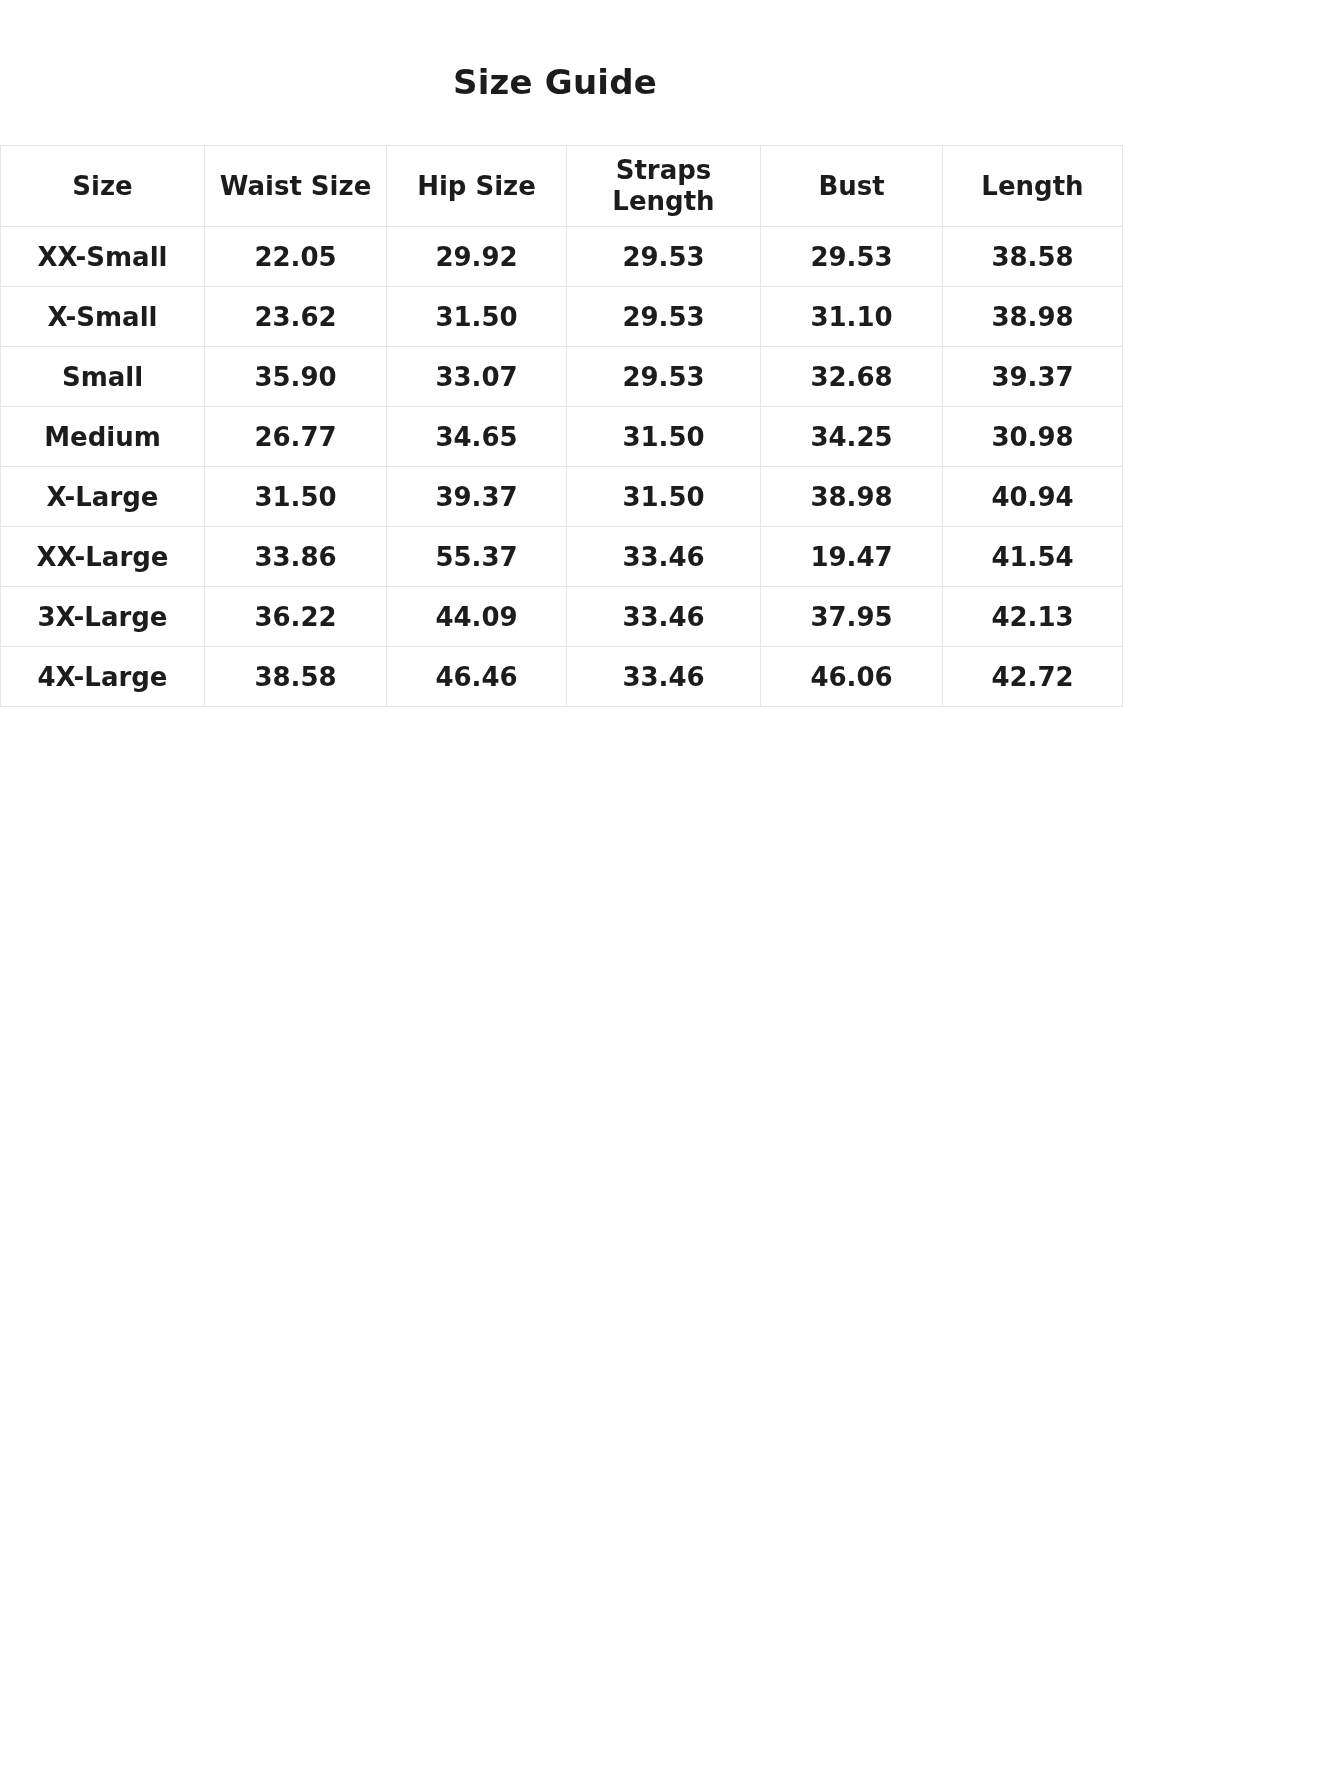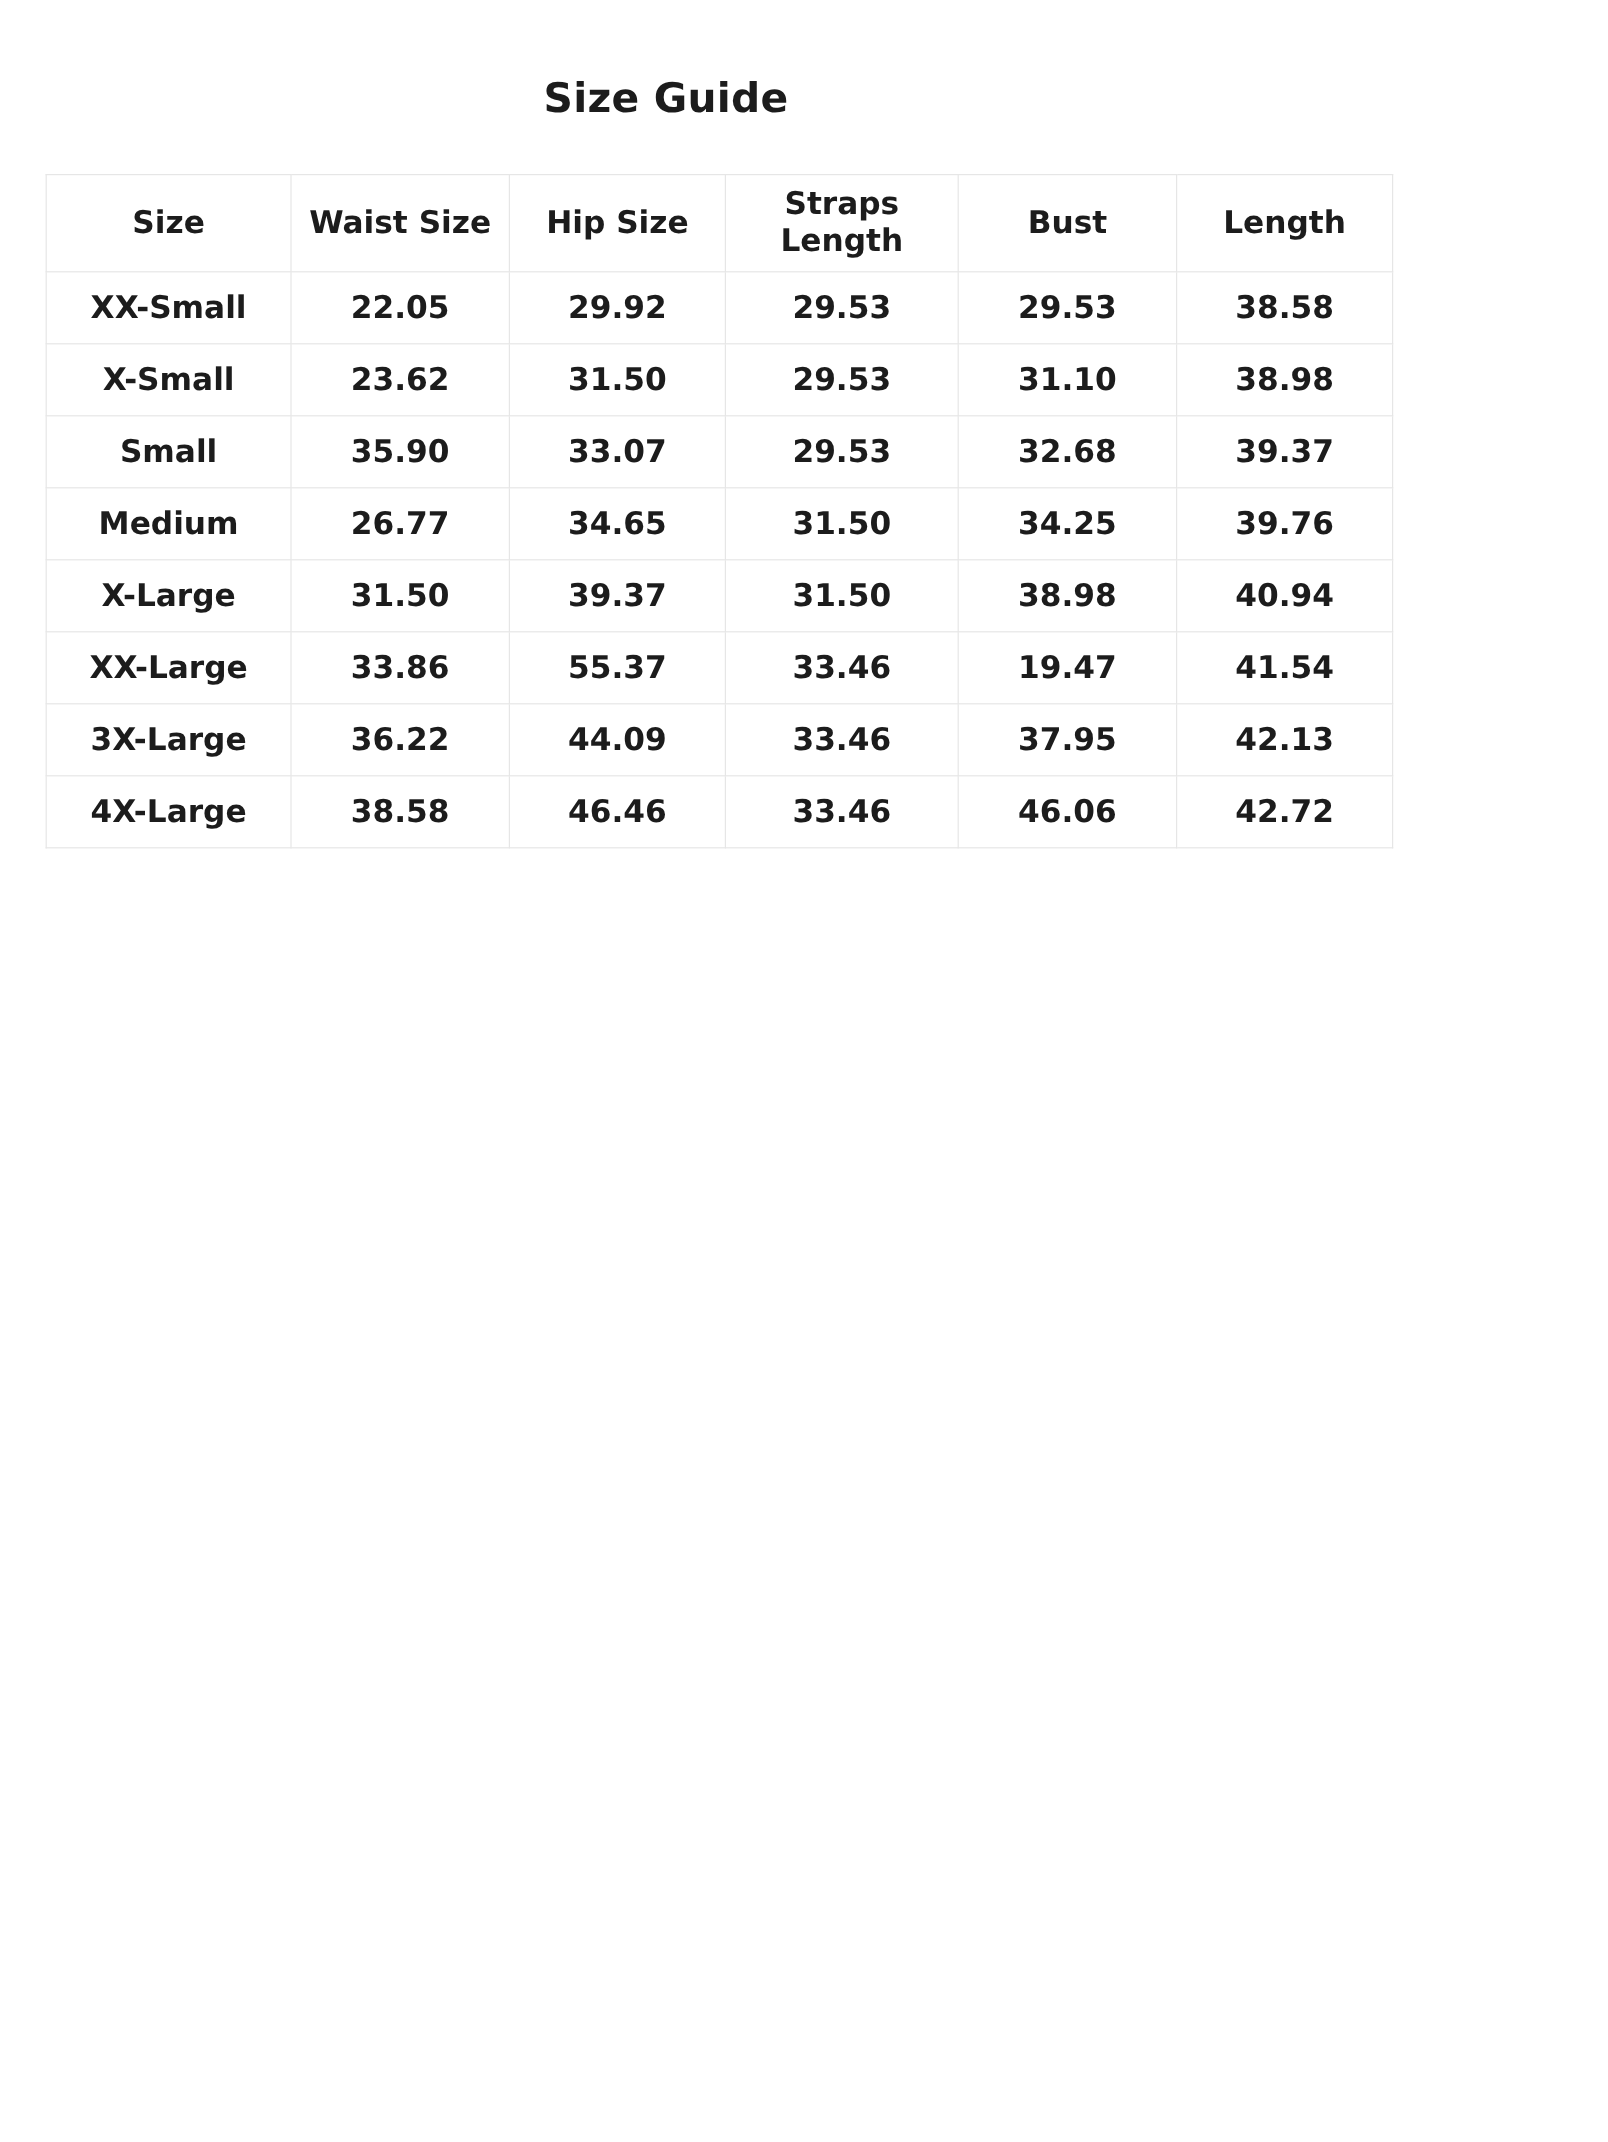--- a/index.html
+++ b/index.html
@@ -29,21 +29,20 @@
     letter-spacing: 0.2px;
     margin: 0;
     padding-top: 62px;
     line-height: 40px;
   }
   .table-wrap {
     margin: 0 auto;
     padding-top: 43px;
     width: 1122px;
     box-sizing: border-box;
-    padding-left: 38px;
   }
   table.size-table {
     border-collapse: collapse;
     width: 1122px;
     table-layout: fixed;
   }
   table.size-table th,
   table.size-table td {
     border: 1px solid #e6e6e6;
     text-align: center;
@@ -137,21 +136,21 @@
           <td>29.53</td>
           <td>32.68</td>
           <td>39.37</td>
         </tr>
         <tr>
           <td class="size-label">Medium</td>
           <td>26.77</td>
           <td>34.65</td>
           <td>31.50</td>
           <td>34.25</td>
-          <td>39.76</td>
+          <td>30.98</td>
         </tr>
         <tr>
           <td class="size-label">X-Large</td>
           <td>31.50</td>
           <td>39.37</td>
           <td>31.50</td>
           <td>38.98</td>
           <td>40.94</td>
         </tr>
         <tr>

